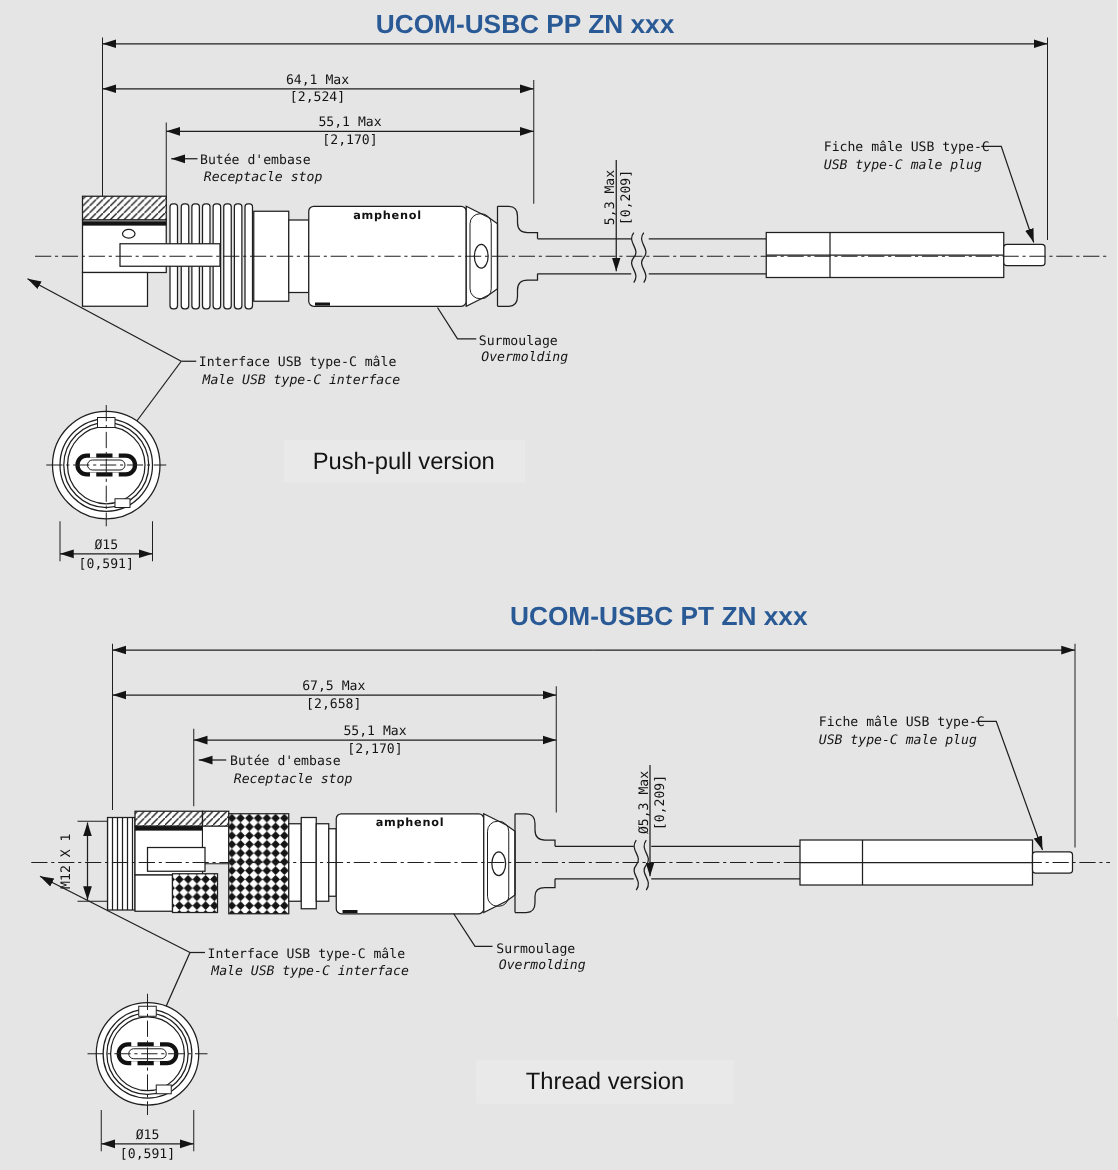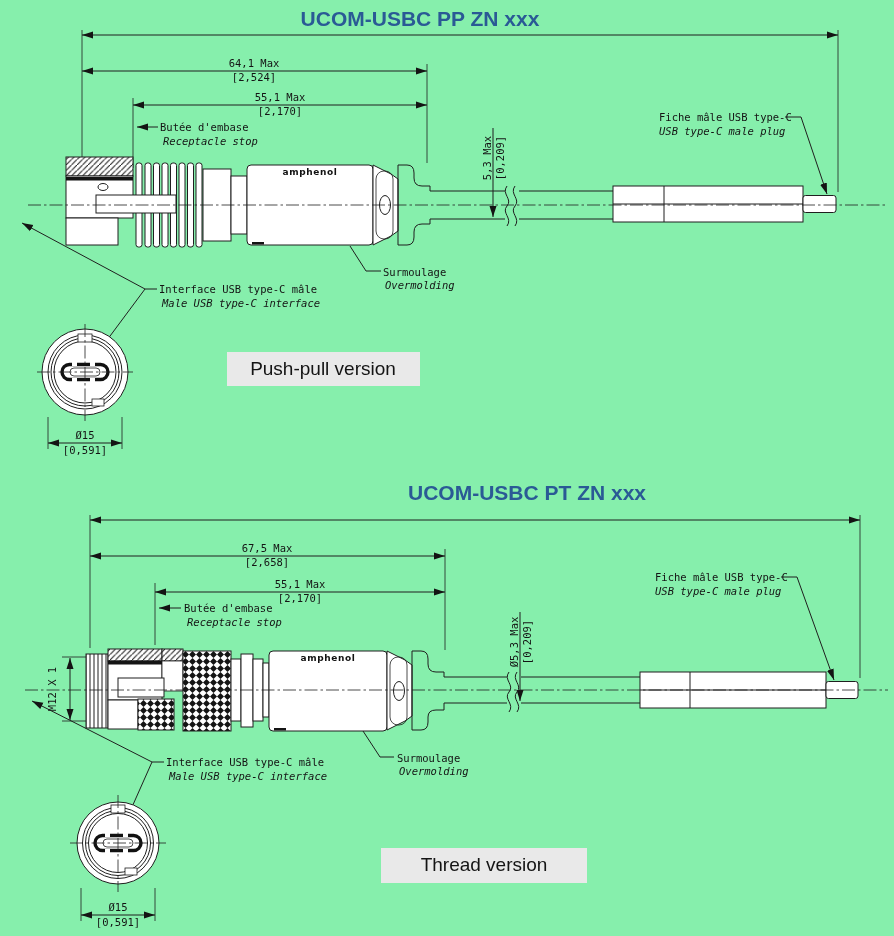--- a/index.html
+++ b/index.html
@@ -1,16 +1,16 @@
 <!DOCTYPE html>
 <html><head>
 <meta charset="utf-8">
 <style>
   html,body{margin:0;padding:0;background:#ffffff;}
-  .stage{position:relative;width:894px;height:936px;background:#86efac;overflow:hidden;}
+  .stage{position:relative;width:894px;height:936px;background:#e5e5e5;overflow:hidden;}
   svg{display:block;}
   .ln{fill:none;stroke:#1f1f1f;stroke-width:1;}
   .lw{fill:#ffffff;stroke:#1f1f1f;stroke-width:1;}
   .thin{stroke-width:0.8;}
   .dk{fill:#141414;stroke:none;}
   .cl{fill:none;stroke:#1f1f1f;stroke-width:0.8;stroke-dasharray:13 3 2.5 3;}
   .cad{font-family:"DejaVu Sans Mono",monospace;font-size:10.5px;fill:#141414;}
   .cadi{font-style:italic;}
   .mid{text-anchor:middle;}
   .title{font-family:"Liberation Sans","DejaVu Sans",sans-serif;font-size:21px;font-weight:bold;fill:#2a5a95;text-anchor:middle;}

